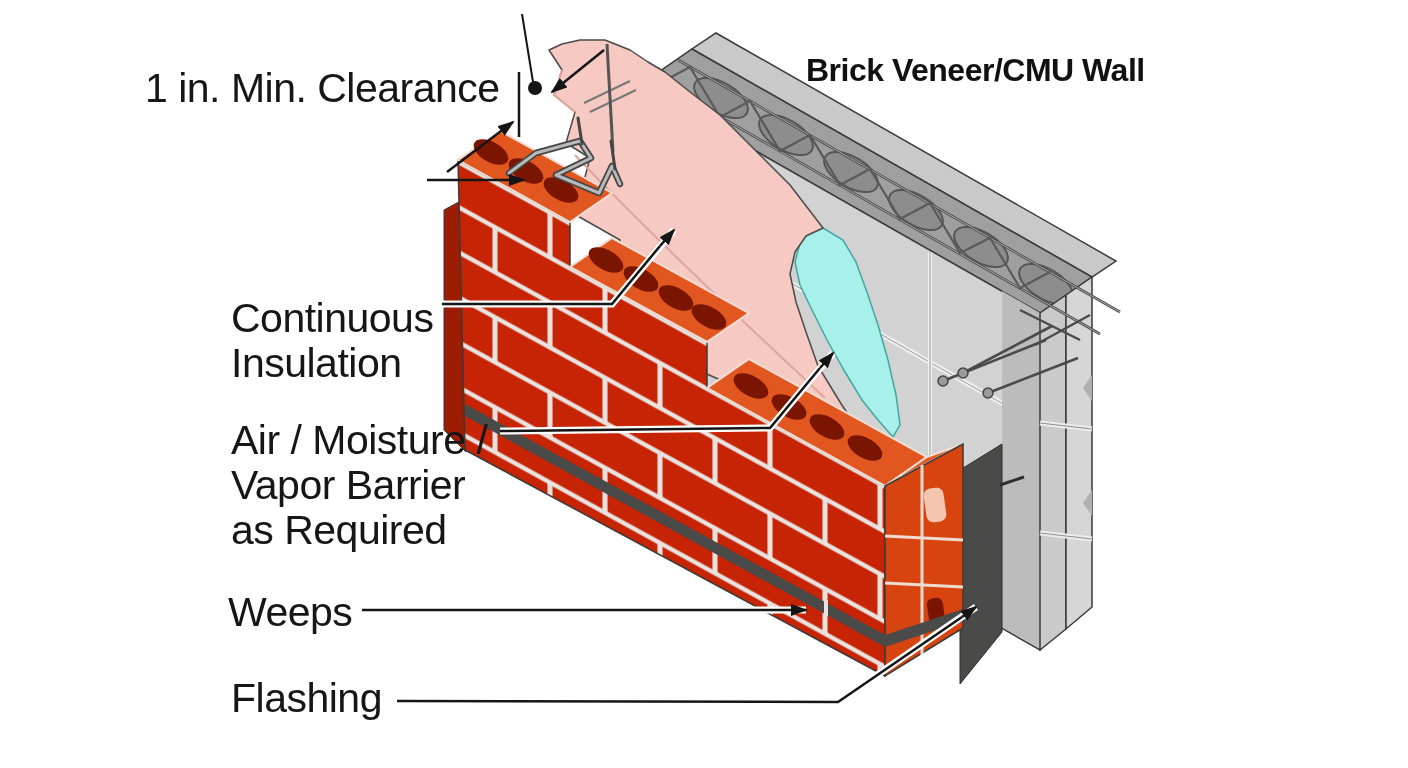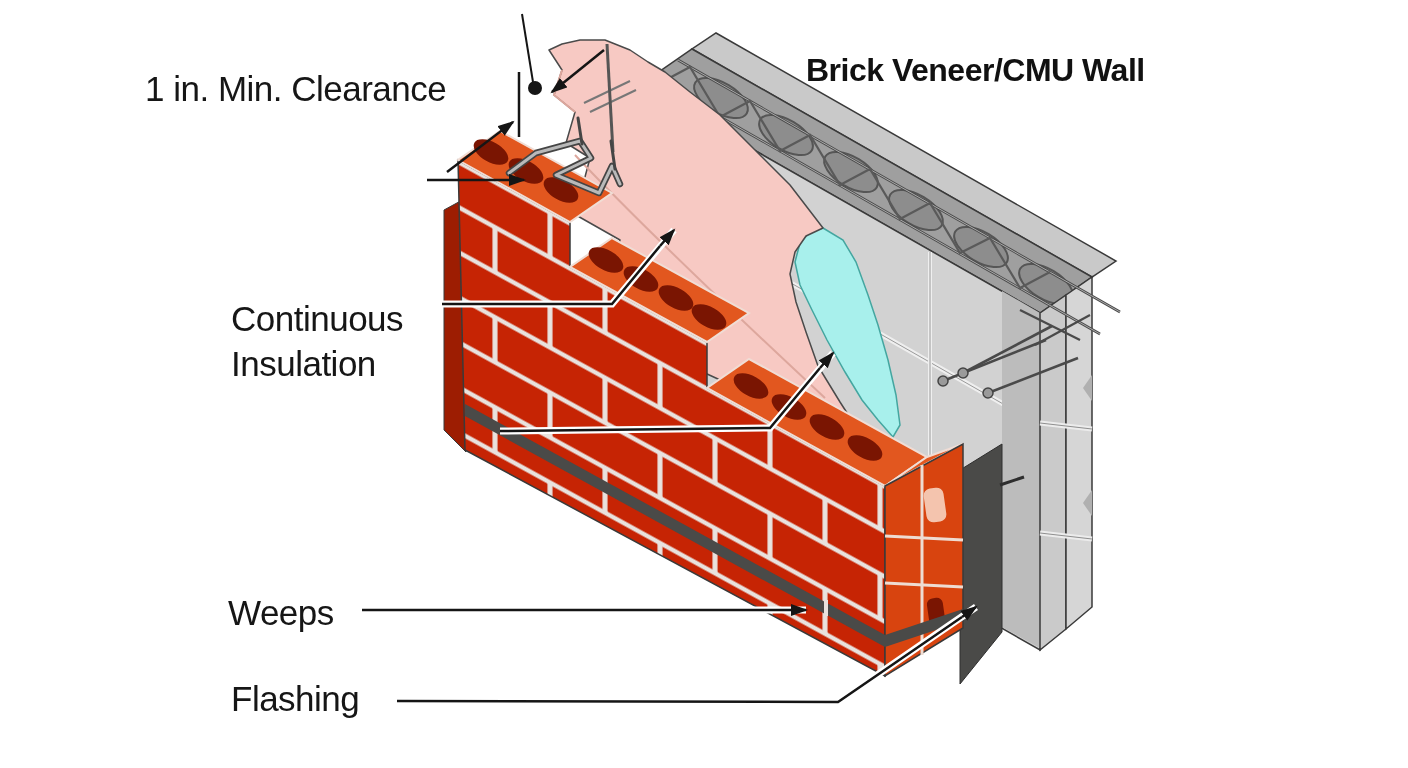--- a/index.html
+++ b/index.html
@@ -1,19 +1,19 @@
 <!DOCTYPE html>
 <html><head>
 <meta charset="utf-8">
 <style>
   html,body{margin:0;padding:0;background:#ffffff;}
   #stage{position:relative;width:1408px;height:768px;background:#ffffff;overflow:hidden;
          font-family:"Liberation Sans", sans-serif;}
   #drawing{position:absolute;left:0;top:0;}
-  .lbl{position:absolute;color:#161616;font-size:35px;line-height:45px;letter-spacing:-0.5px;white-space:nowrap;}
+  .lbl{position:absolute;color:#161616;font-size:41px;line-height:45px;letter-spacing:-0.5px;white-space:nowrap;}
   .lbl span{display:block;}
   #diagram-title{position:absolute;left:806px;top:52px;color:#111;font-size:32px;font-weight:bold;letter-spacing:-0.5px;white-space:nowrap;}
 </style>
 </head>
 <body>
 
 <div id="stage">
 
 <svg id="drawing" width="1408" height="768" viewBox="0 0 1408 768">
   <defs>
@@ -192,18 +192,23 @@
 <div id="diagram-title">Brick Veneer/CMU Wall</div>
 
 <div class="lbl" style="left:145px;top:66px;">1 in. Min. Clearance</div>
 
 
 <div class="lbl" style="left:231px;top:296px;">
   <span>Continuous</span>
   <span>Insulation</span>
 </div>
 
+<div class="lbl" style="left:231px;top:418px;">
+  <span>Air / Moisture /</span>
+  <span>Vapor Barrier</span>
+  <span>as Required</span>
+</div>
 
 <div class="lbl" style="left:228px;top:590px;">Weeps</div>
 
 <div class="lbl" style="left:231px;top:676px;">Flashing</div>
 
 </div>
 
 </body></html>

